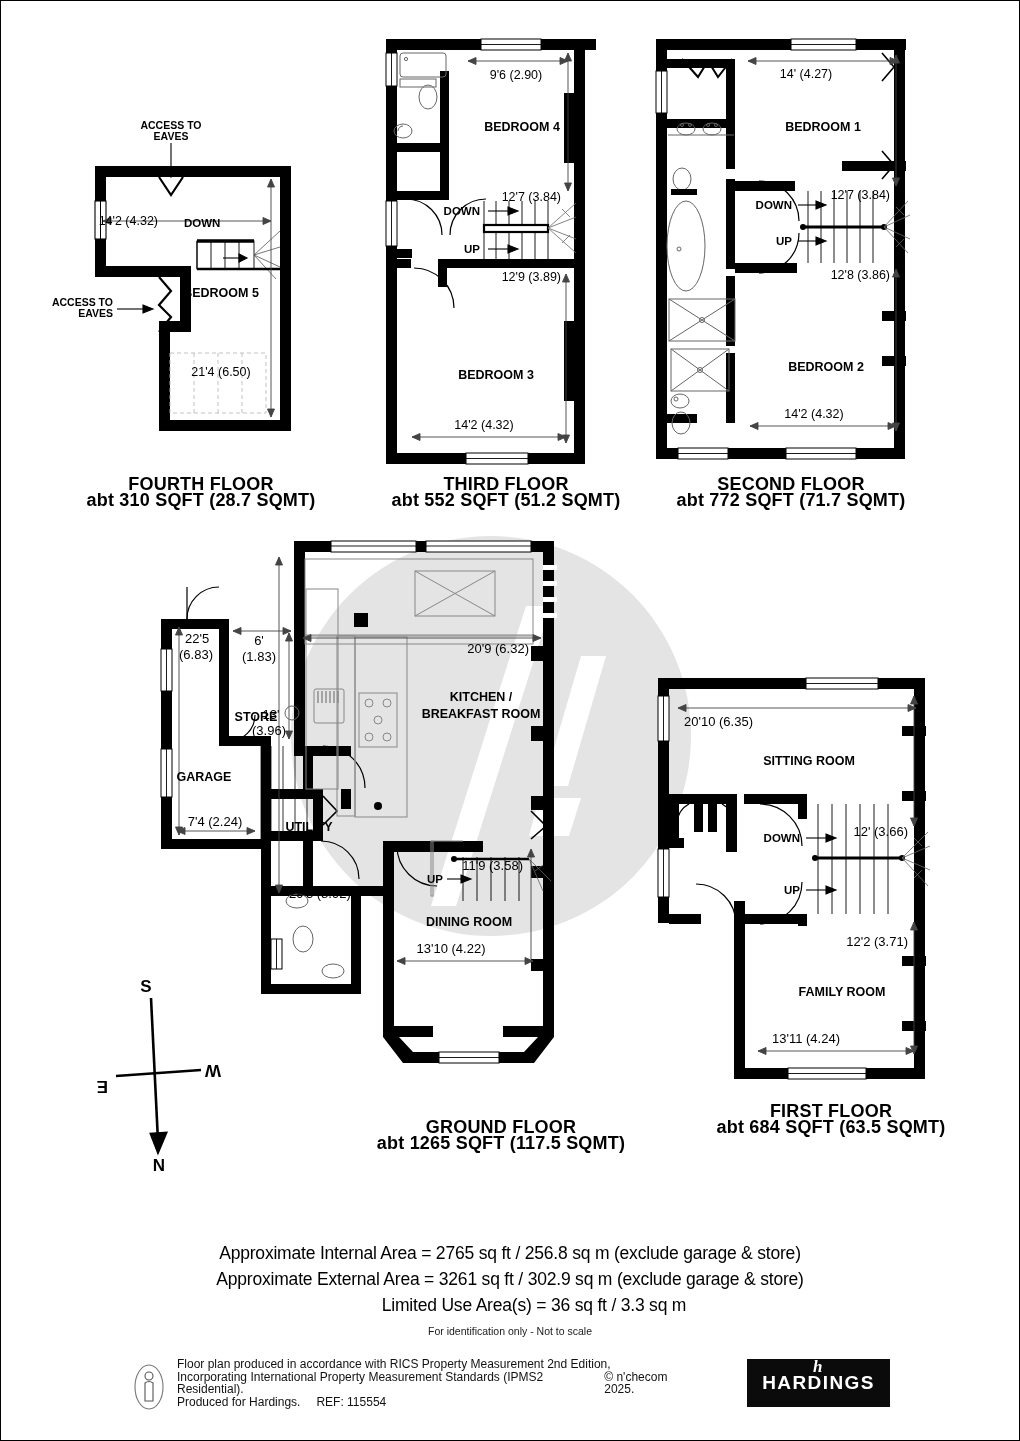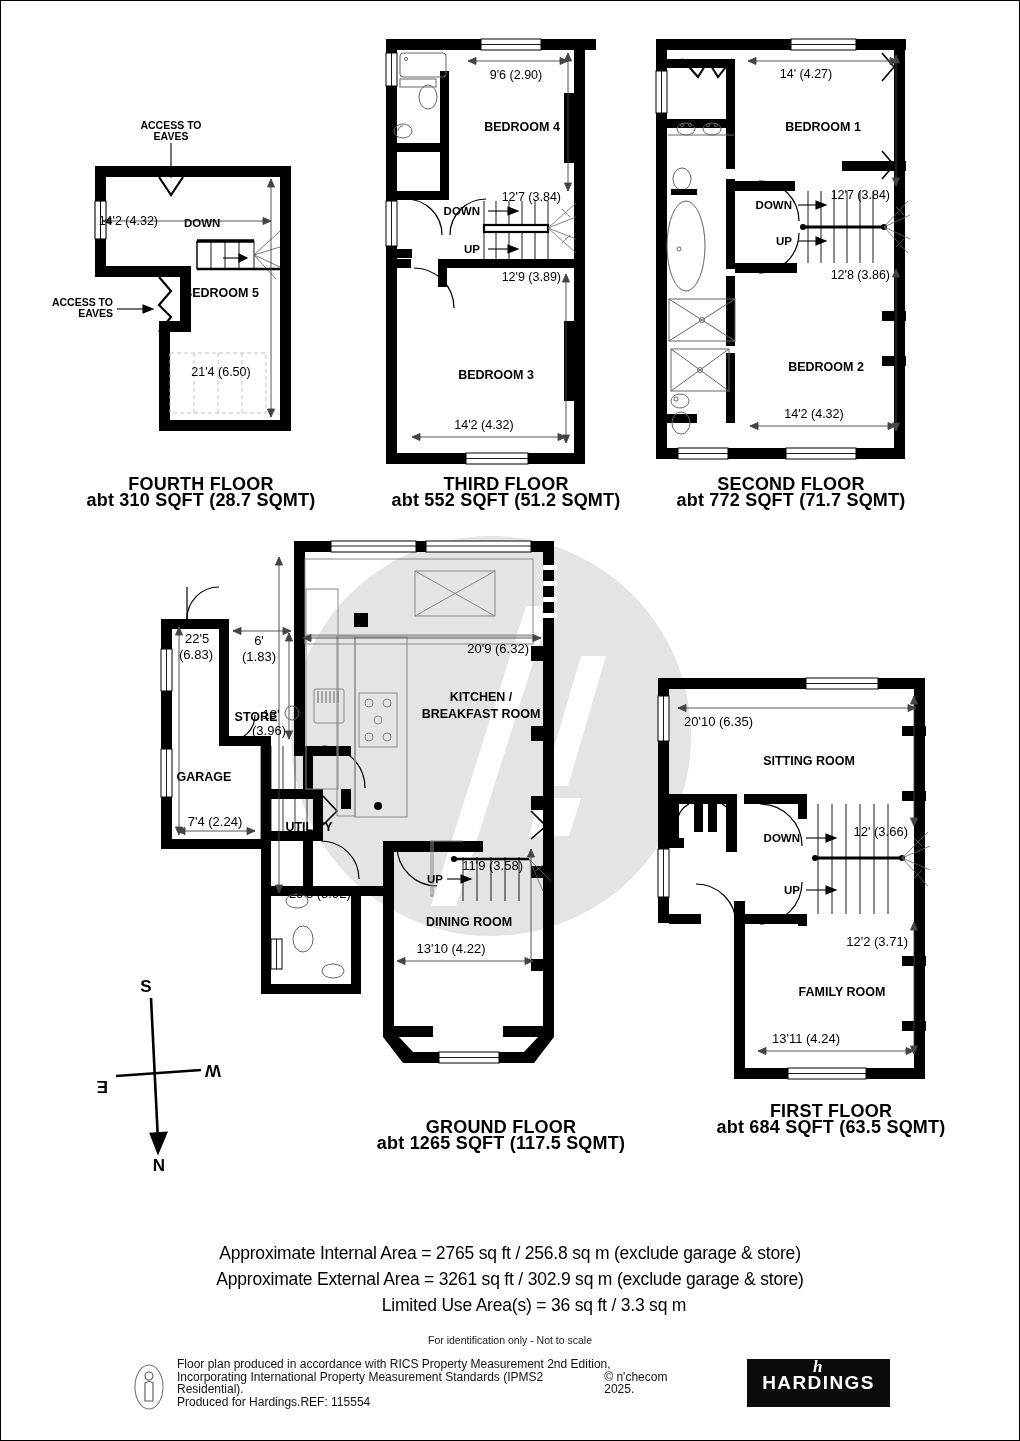--- a/index.html
+++ b/index.html
@@ -798,35 +798,35 @@
     </g>
     <g transform="translate(125,99) rotate(180)">
       <text x="0" y="0" font-size="17" font-weight="bold" font-family="Liberation Sans, sans-serif">W</text>
     </g>
   </svg>
 
 
   <div class="arealine" style="top:1242px;">Approximate Internal Area = 2765 sq ft / 256.8 sq m (exclude garage &amp; store)</div>
   <div class="arealine" style="top:1268px;">Approximate External Area = 3261 sq ft / 302.9 sq m (exclude garage &amp; store)</div>
   <div class="arealine" style="top:1294px;padding-left:24px;">Limited Use Area(s) = 36 sq ft / 3.3 sq m</div>
-  <div class="idonly" style="top:1324px;margin-top:9px;">For identification only - Not to scale</div>
+  <div class="idonly" style="top:1324px;">For identification only - Not to scale</div>
 
   <svg class="plan" style="left:130px; top:1362px; width:36px; height:48px; z-index:4;" viewBox="0 0 36 48">
     <ellipse cx="18" cy="24" rx="14" ry="22" fill="none" stroke="#777" stroke-width="1.1"></ellipse>
     <circle cx="18" cy="13" r="4" fill="none" stroke="#555" stroke-width="1.1"></circle>
     <path d="M14 20 q4 -3 8 0 l0 18 l-8 0 Z" fill="none" stroke="#555" stroke-width="1.1"></path>
   </svg>
 
   <div class="footer-text" style="left:176px; top:1357px; width:520px;">
     <div>Floor plan produced in accordance with RICS Property Measurement 2nd Edition,</div>
     <div style="display:flex; gap:8px;">
       <span>Incorporating International Property Measurement Standards (IPMS2 Residential).</span>
       <span>© n'checom 2025.</span>
     </div>
-    <div style="display:flex; ">
+    <div style="display:flex; gap:16px;">
       <span>Produced for Hardings.</span>
       <span>REF: 115554</span>
     </div>
   </div>
 
   <div class="logo-box" style="left:746px; top:1358px; width:143px; height:48px;">
     <span class="logo-h">h</span>
     <span>HARDINGS</span>
   </div>
 

